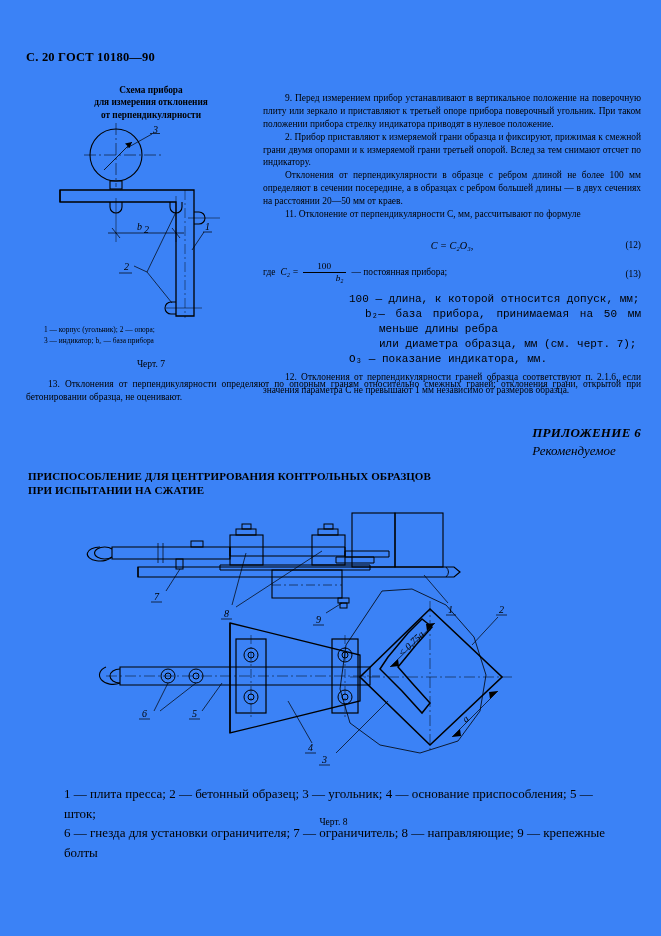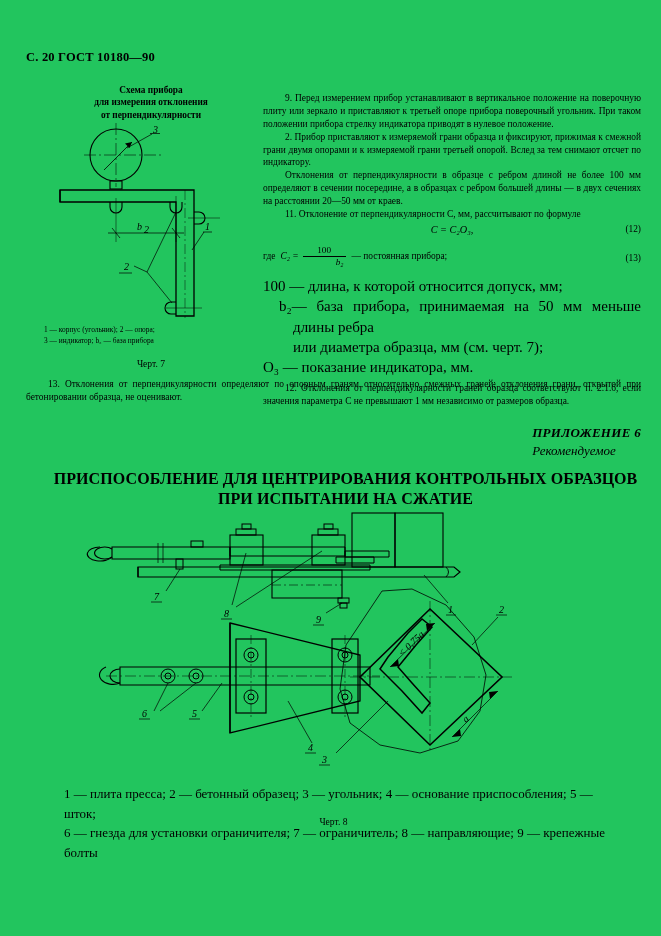--- a/index.html
+++ b/index.html
@@ -4,21 +4,21 @@
 <title>GOST 10180-90 page 20</title>
 <style>
   html,body{margin:0;padding:0;background:#ffffff;}
   body{
     width:661px;height:936px;position:relative;overflow:hidden;
     font-family:"Liberation Serif","DejaVu Serif",serif;
     color:#000;
   }
   .page{
     position:absolute;left:0;top:0;width:661px;height:936px;
-    background:#22c55e;
+    background:#3b82f6;
   }
   
   .page-header{
     position:absolute;left:26px;top:50px;
     font-size:12.5px;font-weight:bold;letter-spacing:.2px;
     white-space:nowrap;
   }
   
   .fig7-title{
     position:absolute;left:36px;top:84px;width:230px;
@@ -38,21 +38,21 @@
   
   .col-right{
     position:absolute;left:263px;top:92px;width:378px;
     font-size:9.45px;line-height:1.365;text-align:justify;
     text-justify:inter-word;
   }
   .col-right p{margin:0;}
   .col-right p.ind{text-indent:22px;}
   
   .formula-row{
-    position:relative;width:100%;margin:2px 0 2px 0;height:16px;
+    position:relative;width:100%;margin:18px 0 2px 0;height:16px;
   }
   .formula-center{
     text-align:center;font-style:italic;font-size:10.2px;
   }
   .formula-no{
     position:absolute;right:0;top:0;font-style:normal;font-size:9.4px;
   }
   .f13-row{
     position:relative;width:100%;height:28px;margin-top:5px;
   }
@@ -63,43 +63,43 @@
   .frac{
     display:inline-flex;flex-direction:column;align-items:center;
     margin:0 4px;vertical-align:middle;line-height:1;
   }
   .frac .num-part{font-size:9.2px;padding:0 2px 1px 2px;}
   .frac .den-part{font-size:9.2px;padding:1px 2px 0 2px;font-style:italic;margin-left:31px;}
   .frac .bar{width:100%;height:1px;background:#000;}
   .it{font-style:italic;}
   
   .defs{
-    margin-top:4px;font-size:15px;line-height:1.36;
+    margin-top:4px;margin-left:86px;font-size:11px;line-height:1.36;font-family:Liberation Mono, monospace;
   }
   .defs .d{
     display:block;text-indent:-14px;padding-left:14px;
   }
   .defs .d2{
     display:block;text-indent:-14px;padding-left:30px;
   }
   
   .full-par{
     position:absolute;left:26px;top:378px;width:615px;
     font-size:9.45px;line-height:1.365;text-align:justify;
   }
   .full-par p{margin:0;text-indent:22px;}
   
   .appendix{
     position:absolute;right:20px;top:424px;text-align:left;
     font-style:italic;font-size:13px;line-height:1.4;
   }
   .appendix .a1{font-weight:bold;letter-spacing:.3px;}
   .big-title{
-    position:absolute;left:38px;top:469px;width:615px;
-    text-align:center;font-weight:bold;font-size:16px;line-height:1.28;
+    position:absolute;left:28px;top:469px;width:615px;
+    font-weight:bold;font-size:11px;line-height:1.28;
     letter-spacing:.1px;
   }
   
   .fig8-wrap{
     position:absolute;left:50px;top:505px;width:560px;height:275px;
   }
   .fig8-legend{
     position:absolute;left:64px;top:784px;width:545px;
     font-size:13px;line-height:1.5;text-align:left;
   }

